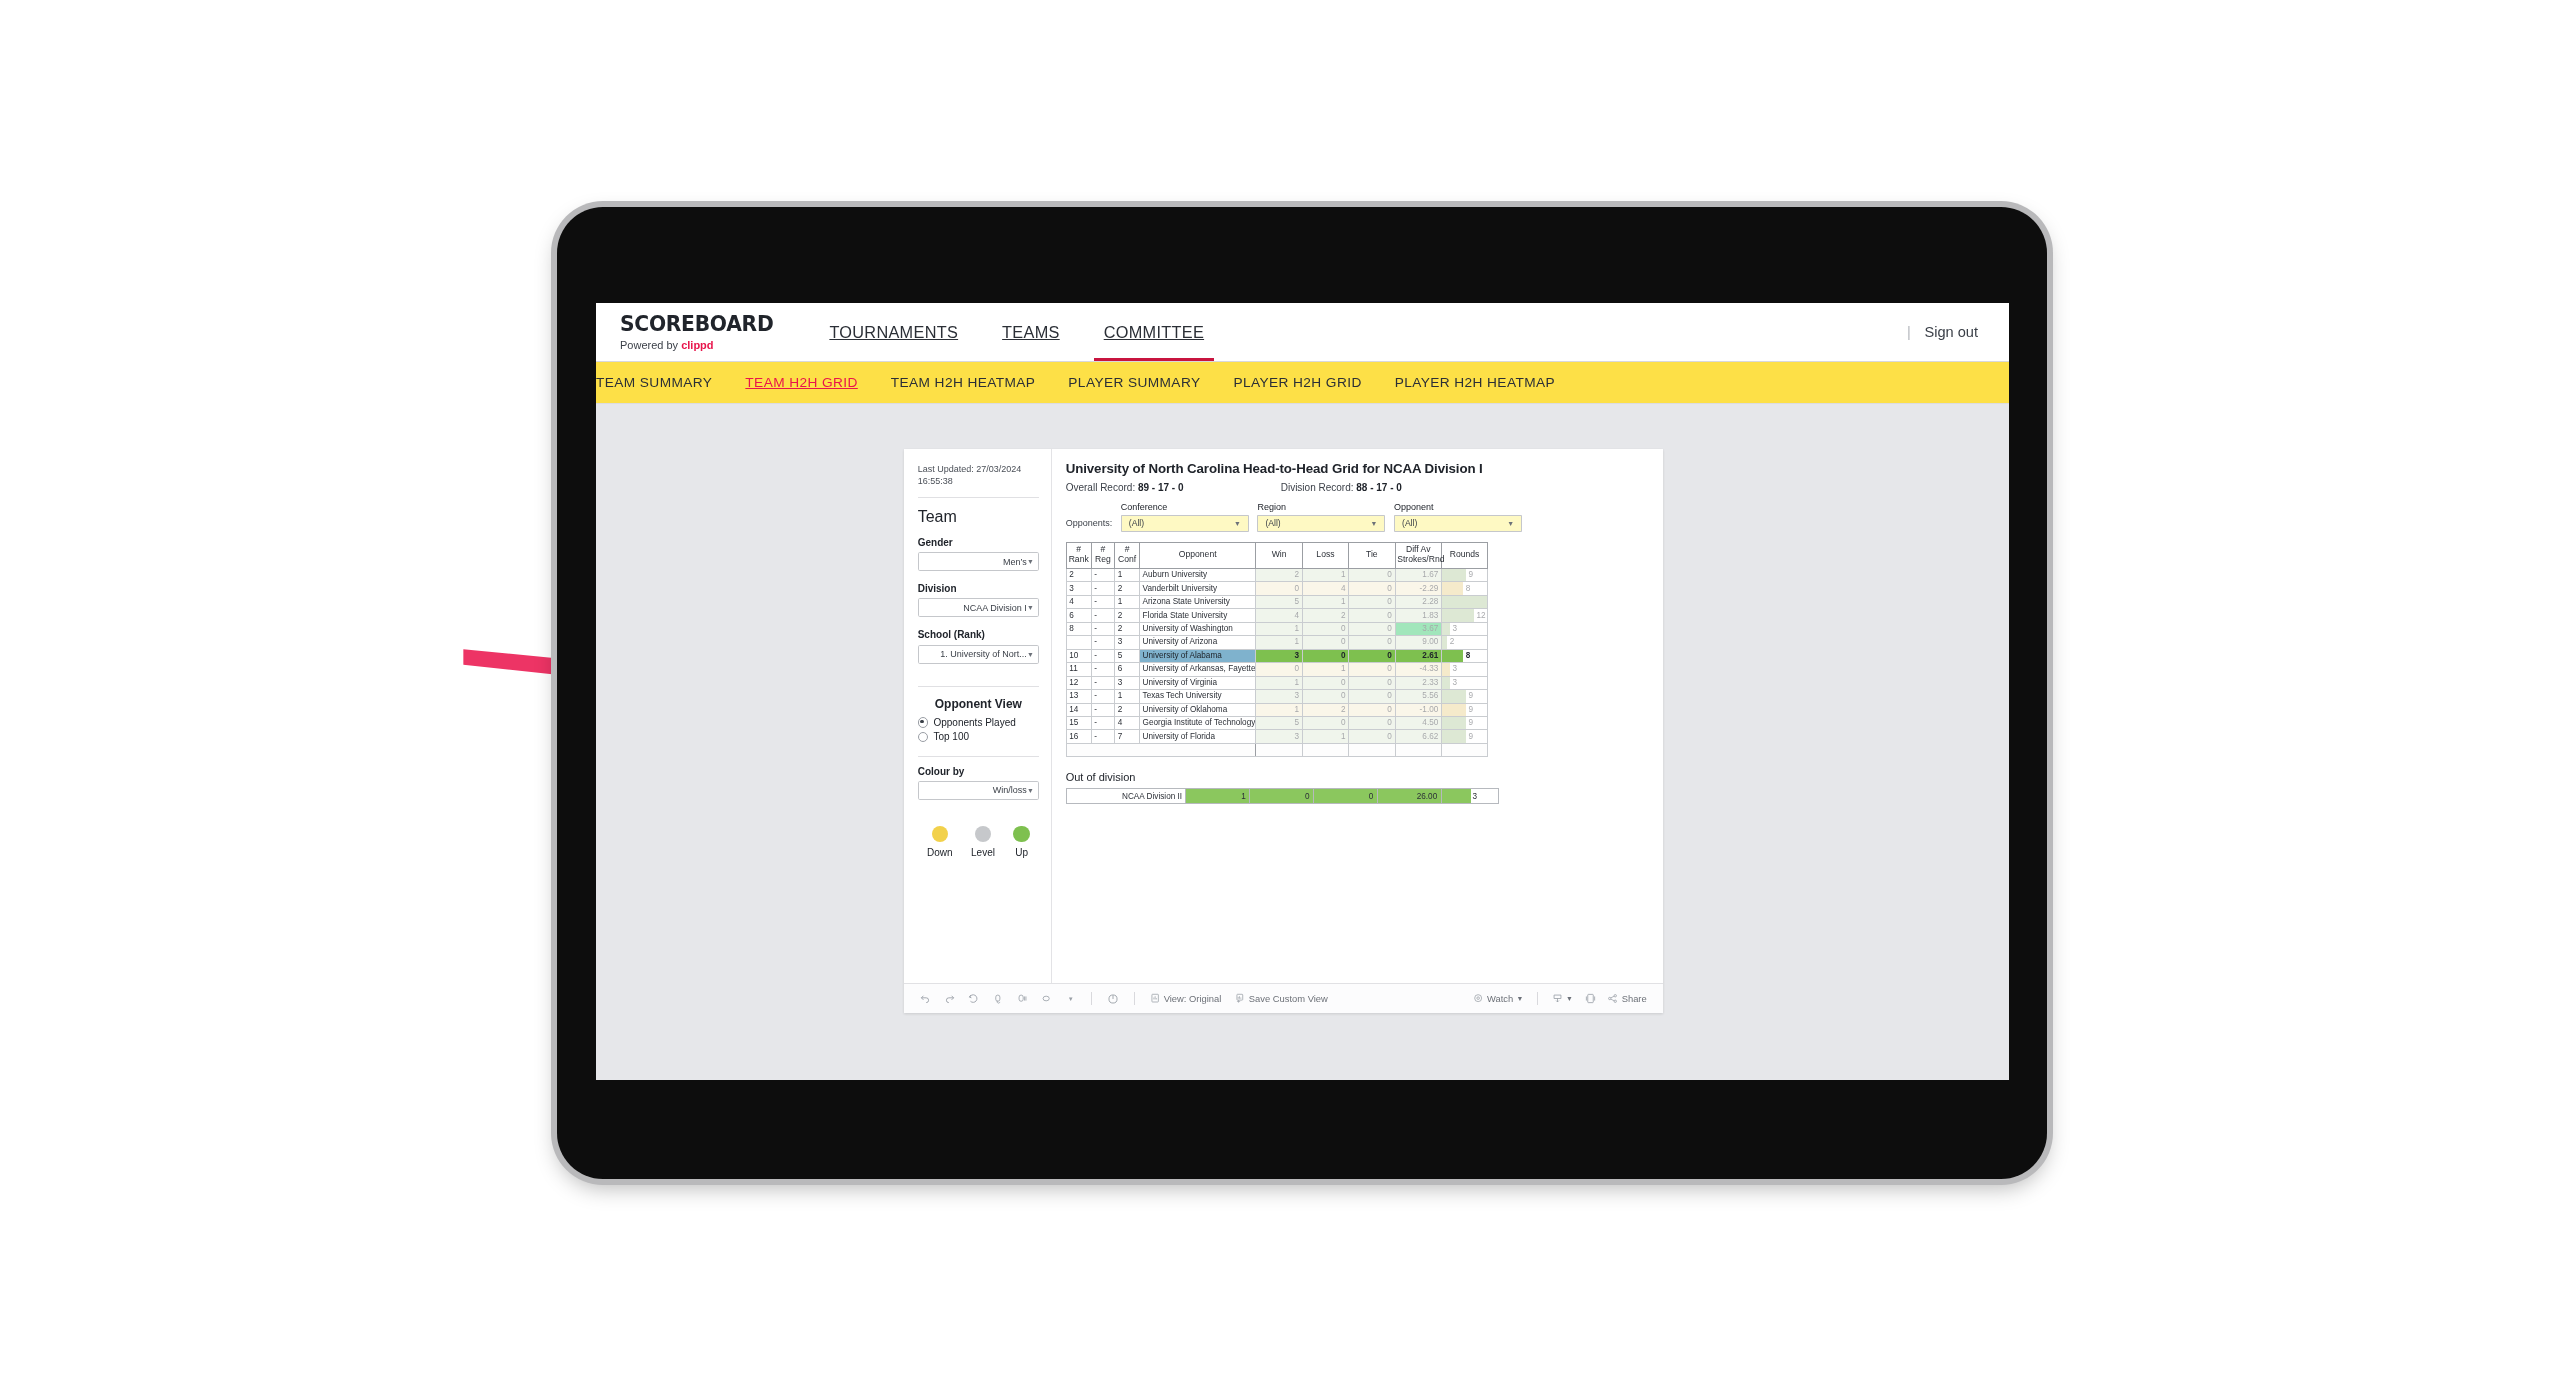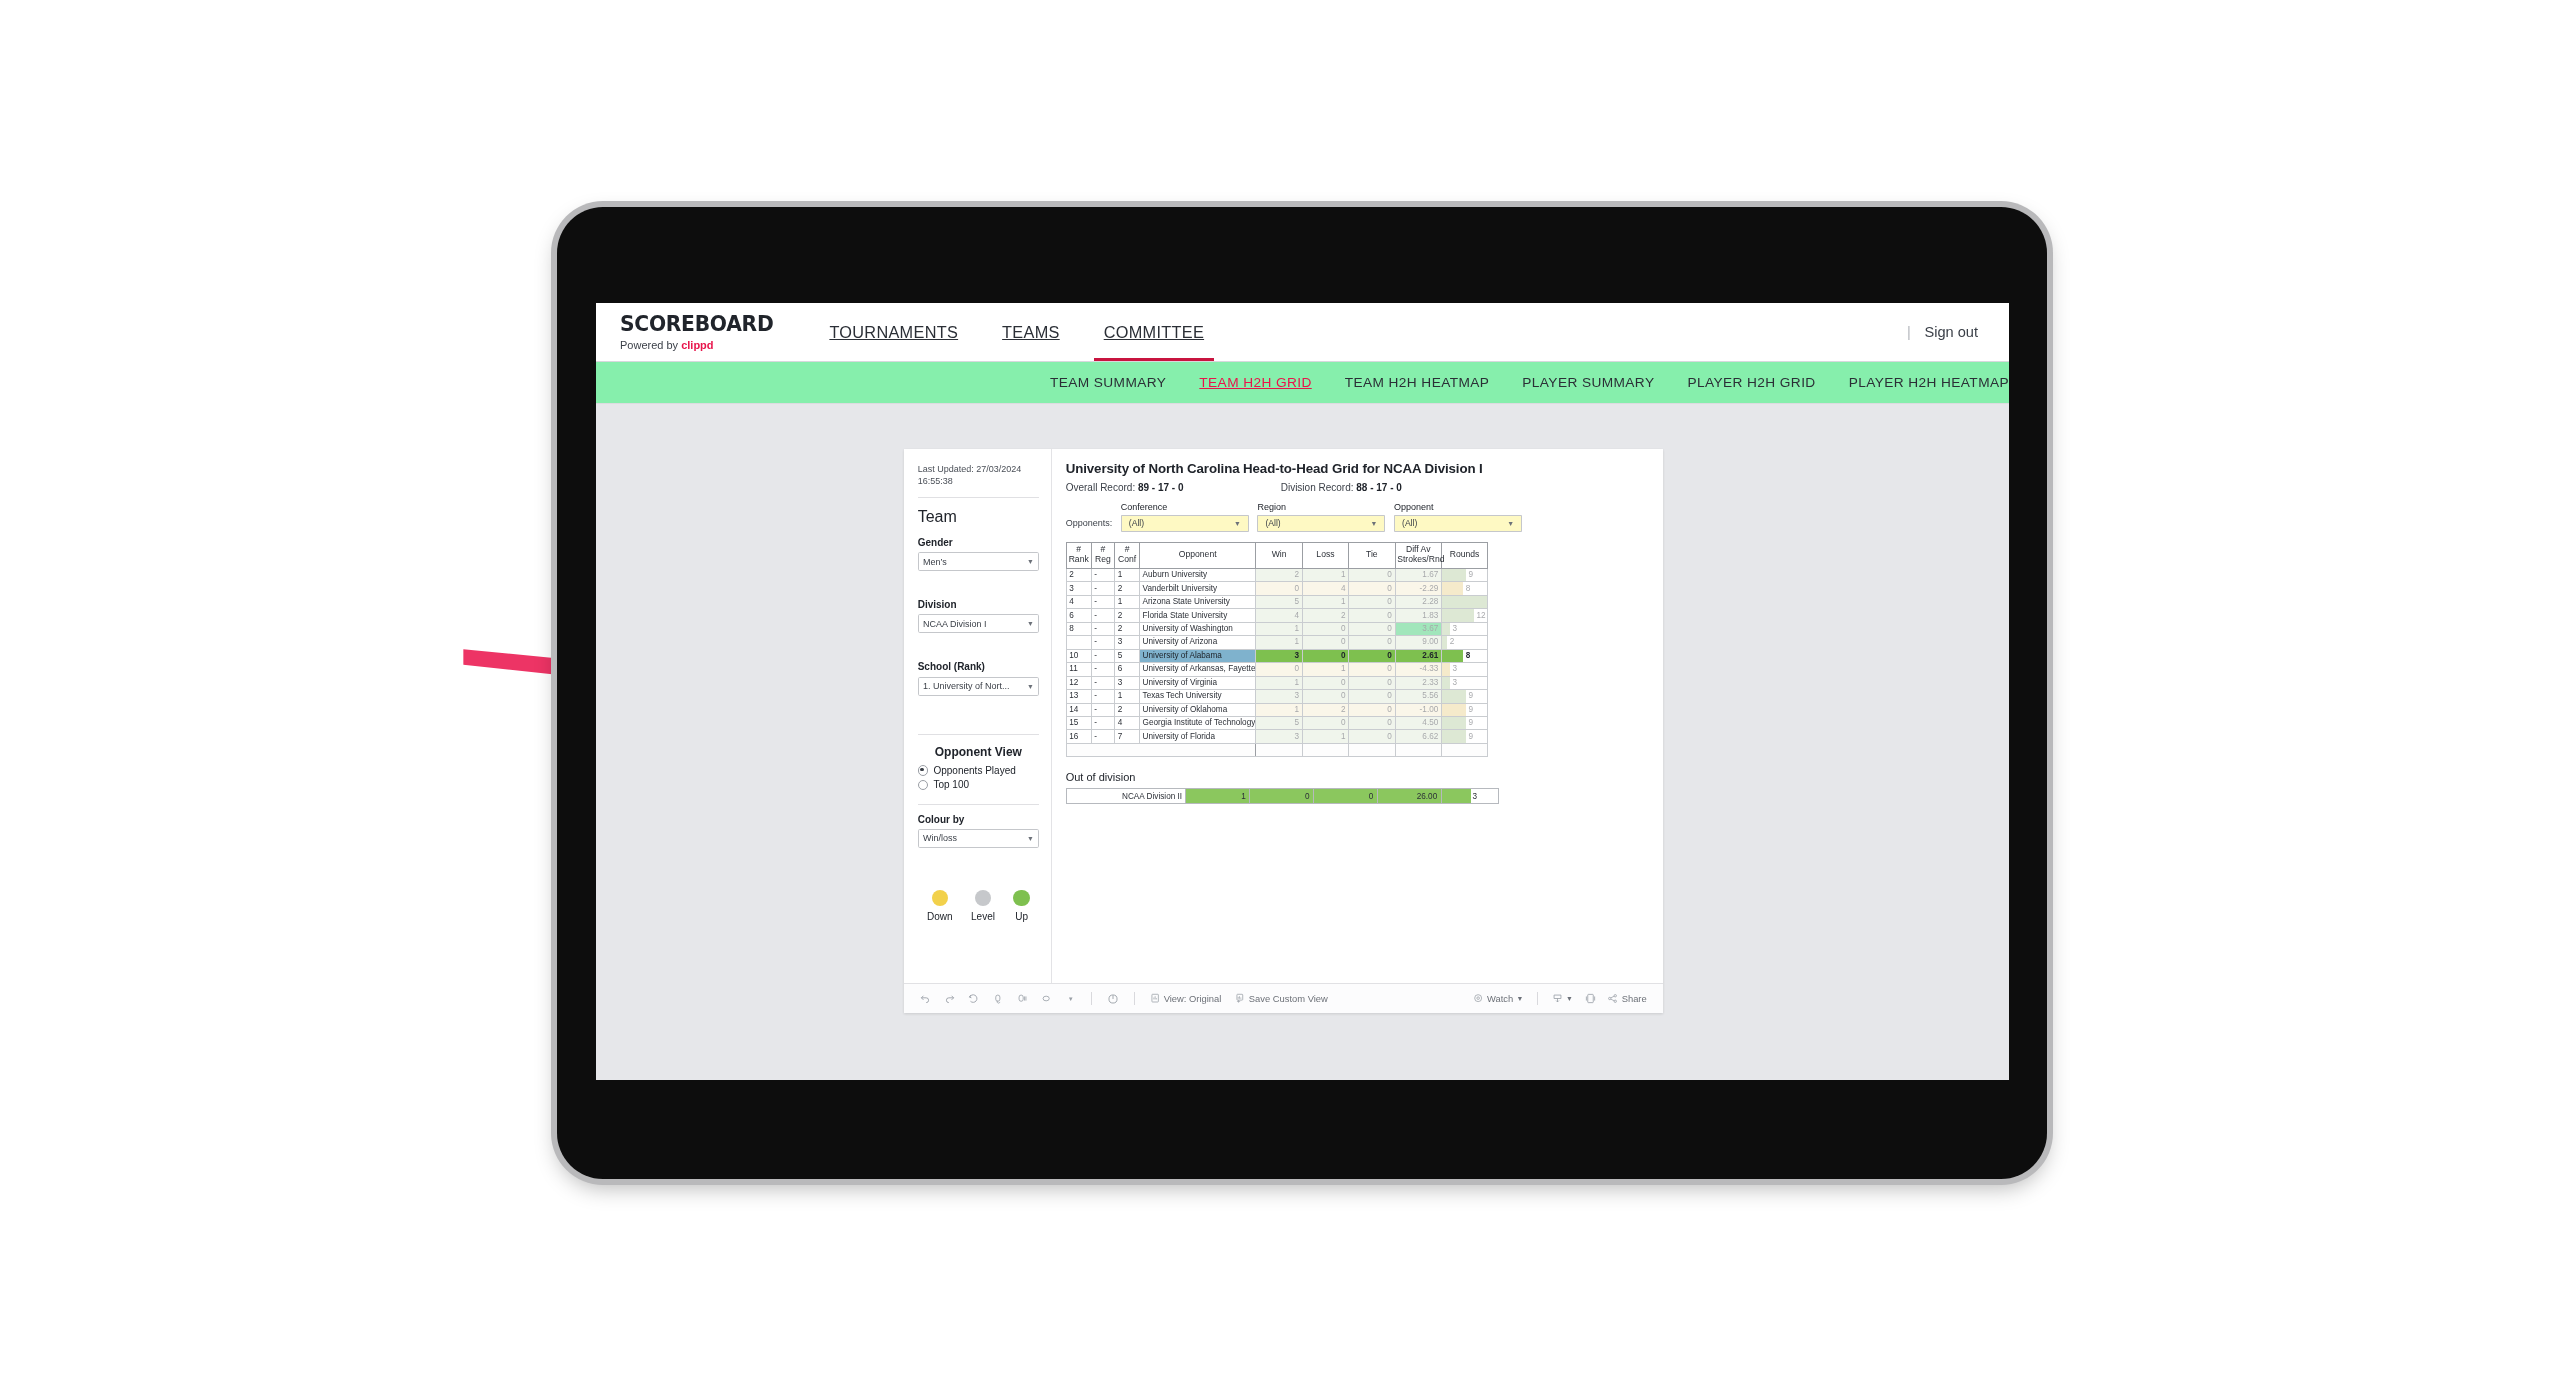--- a/index.html
+++ b/index.html
@@ -54,22 +54,22 @@
     content:"";position:absolute;left:12px;right:12px;bottom:0;height:3.4px;background:#c8143f;
   }
   .signout{
     margin-left:auto;display:flex;align-items:center;padding-right:31px;
     font-size:14.6px;color:#3a3f47;gap:13.7px;
   }
   .vbar{color:#b5b8bd;}
 
   
   .subnav{
-    height:41px;background:#86efac;border-bottom:0.9px solid #dcdce0;
-    display:flex;align-items:center;padding-left:24px;gap:33px;justify-content:flex-end;
+    height:41px;background:#fde047;border-bottom:0.9px solid #dcdce0;
+    display:flex;align-items:center;gap:33px;
   }
   .subitem{font-size:13.7px;color:#2b2f36;letter-spacing:0.4px;cursor:pointer;}
   .subitem.active{color:#e8144b;text-decoration:underline;}
 
   
   .workspace{position:relative;height:678px;background:#e6e7ea;}
   .viz{
     position:absolute;left:308px;top:45px;width:759px;height:564px;
     background:#ffffff;box-shadow:0 0.9px 2.6px rgba(0,0,0,.12);
     display:flex;flex-direction:column;
@@ -81,21 +81,21 @@
     width:148px;padding:13.7px 12px 0 13.7px;box-sizing:border-box;
     border-right:0.9px solid #e3e3e6;display:flex;flex-direction:column;
   }
   .updated{font-size:9px;color:#4a4f57;line-height:1.35;}
   .hr{height:0.9px;background:#e0e0e3;margin:10.3px 0 8.6px;}
   .sp-h{font-size:16px;font-weight:normal;color:#20242b;margin:1.7px 0 10.3px;}
   .sp-label{font-size:10px;font-weight:bold;color:#20242b;margin-bottom:4.3px;}
   .sel{
     height:17px;border:0.9px solid #c5c7cb;background:#fff;border-radius:1.7px;
     display:flex;align-items:center;padding:0 4.3px;font-size:9px;color:#3a3f47;
-    justify-content:space-between;cursor:pointer;margin-bottom:28px;
+    justify-content:flex-end;cursor:pointer;margin-bottom:12px;
   }
   .caret{font-size:6.9px;color:#6c7179;}
   .sp-h2{font-size:12px;font-weight:bold;color:#20242b;margin:1.7px 0 6px;text-align:center;}
   .radio-row{display:flex;align-items:center;gap:5.2px;font-size:10px;color:#20242b;margin-bottom:3.4px;cursor:pointer;}
   .radio{width:8.6px;height:8.6px;border:0.9px solid #9a9ea5;border-radius:50%;background:#fff;position:relative;flex:0 0 auto;}
   .radio.on::after{content:"";position:absolute;left:1.7px;top:1.7px;width:3.4px;height:3.4px;border-radius:50%;background:#3a3f47;}
   .legend{display:flex;justify-content:space-around;margin-top:13.7px;}
   .lg{display:flex;flex-direction:column;align-items:center;gap:5.2px;}
   .dot{width:16.3px;height:16.3px;border-radius:50%;}
   .lg-t{font-size:10px;color:#20242b;}

